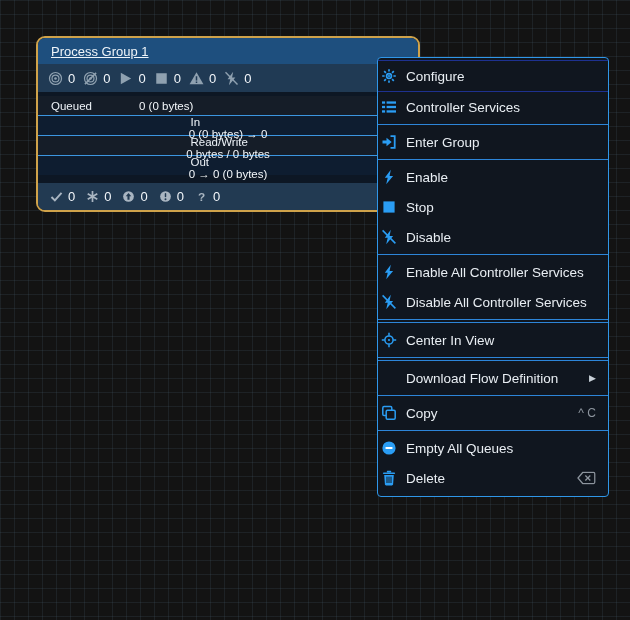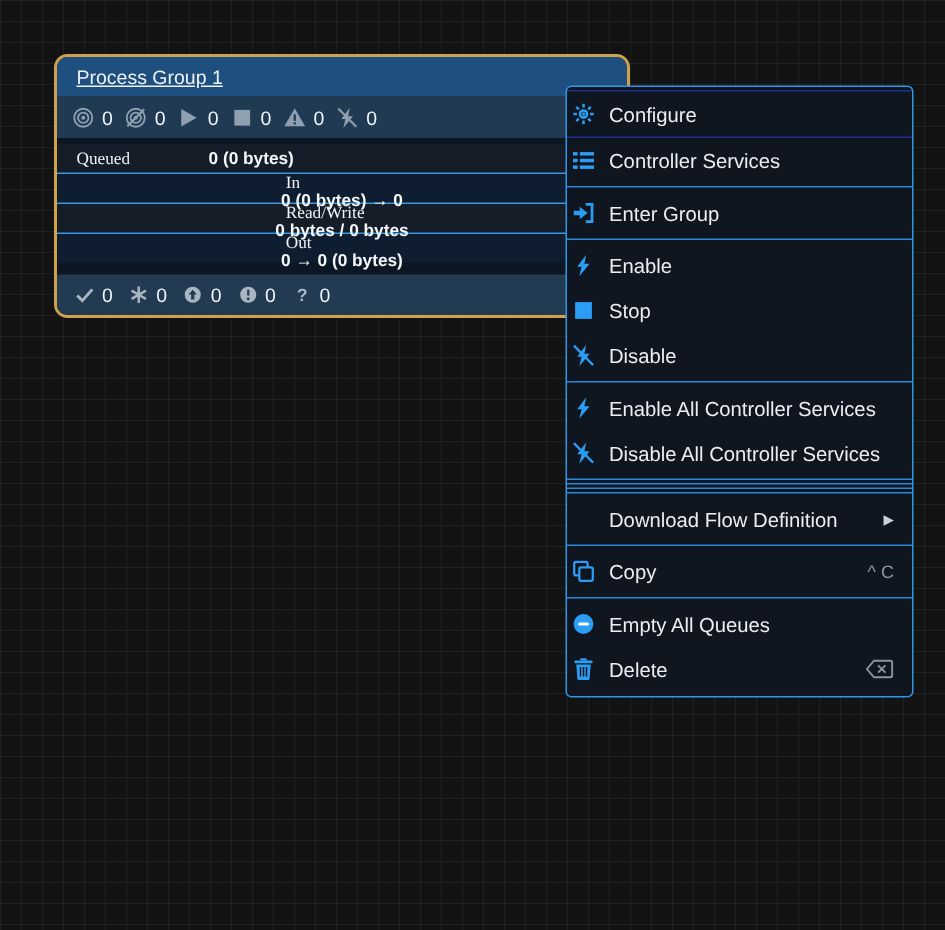--- a/index.html
+++ b/index.html
@@ -29,22 +29,22 @@
   }
   .pair{display:flex;align-items:center;gap:5px;}
   .pair .count{font-size:13px;color:#f2f6fa;}
   .ic{width:15px;height:15px;display:block;}
   .pg-status-row .ic{color:#8fa1b0;}
   .pg-stats{margin-top:4px;}
   .stat-row{display:flex;height:19px;align-items:center;font-size:11.5px;}
   .stat-row.a{background:#151d28;}
   .stat-row.b{background:#0e1d30;}
   .stat-row + .stat-row{border-top:1px solid #3c96e0;flex-direction:column;}
-  .stat-label{width:88px;padding-left:13px;color:#eef3f8;flex:none;font-family:Liberation Serif, serif;}
-  .stat-value{color:#f4f8fb;font-weight:700;}
+  .stat-label{width:88px;padding-left:13px;color:#eef3f8;flex:none;}
+  .stat-value{color:#f4f8fb;font-weight:400;}
   .pg-footer{
     position:absolute;bottom:0;left:0;right:0;height:27px;background:#223a52;
     display:flex;align-items:center;padding:0 12px;gap:11px;
   }
   .pg-footer .ic{color:#a9b5c1;}
   .pg-footer .ic.sm{width:13px;height:13px;}
 
   
   .context-menu{
     position:absolute;left:377px;top:57px;width:232px;box-sizing:border-box;
@@ -358,20 +358,29 @@
        <span class="mi-icon">
           <svg class="ic " viewBox="0 0 16 16">
             <use href="#sym-bolt-slash-icon"></use>
           </svg>
         </span>
        <span class="mi-label">Disable All Controller Services</span>
 
      </div>
       <div class="menu-divider"></div>
       <div class="menu-divider"></div>
+      <div class="menu-item ">
+       <span class="mi-icon">
+          <svg class="ic " viewBox="0 0 16 16">
+            <use href="#sym-crosshairs-icon"></use>
+          </svg>
+        </span>
+       <span class="mi-label">Center In View</span>
+
+     </div>
       <div class="menu-divider"></div>
       <div class="menu-divider"></div>
       <div class="menu-item ">
        <span class="mi-icon"></span>
        <span class="mi-label">Download Flow Definition</span>
        <span class="mi-right caret">▶</span>
      </div>
       <div class="menu-divider"></div>
       <div class="menu-item ">
        <span class="mi-icon">

